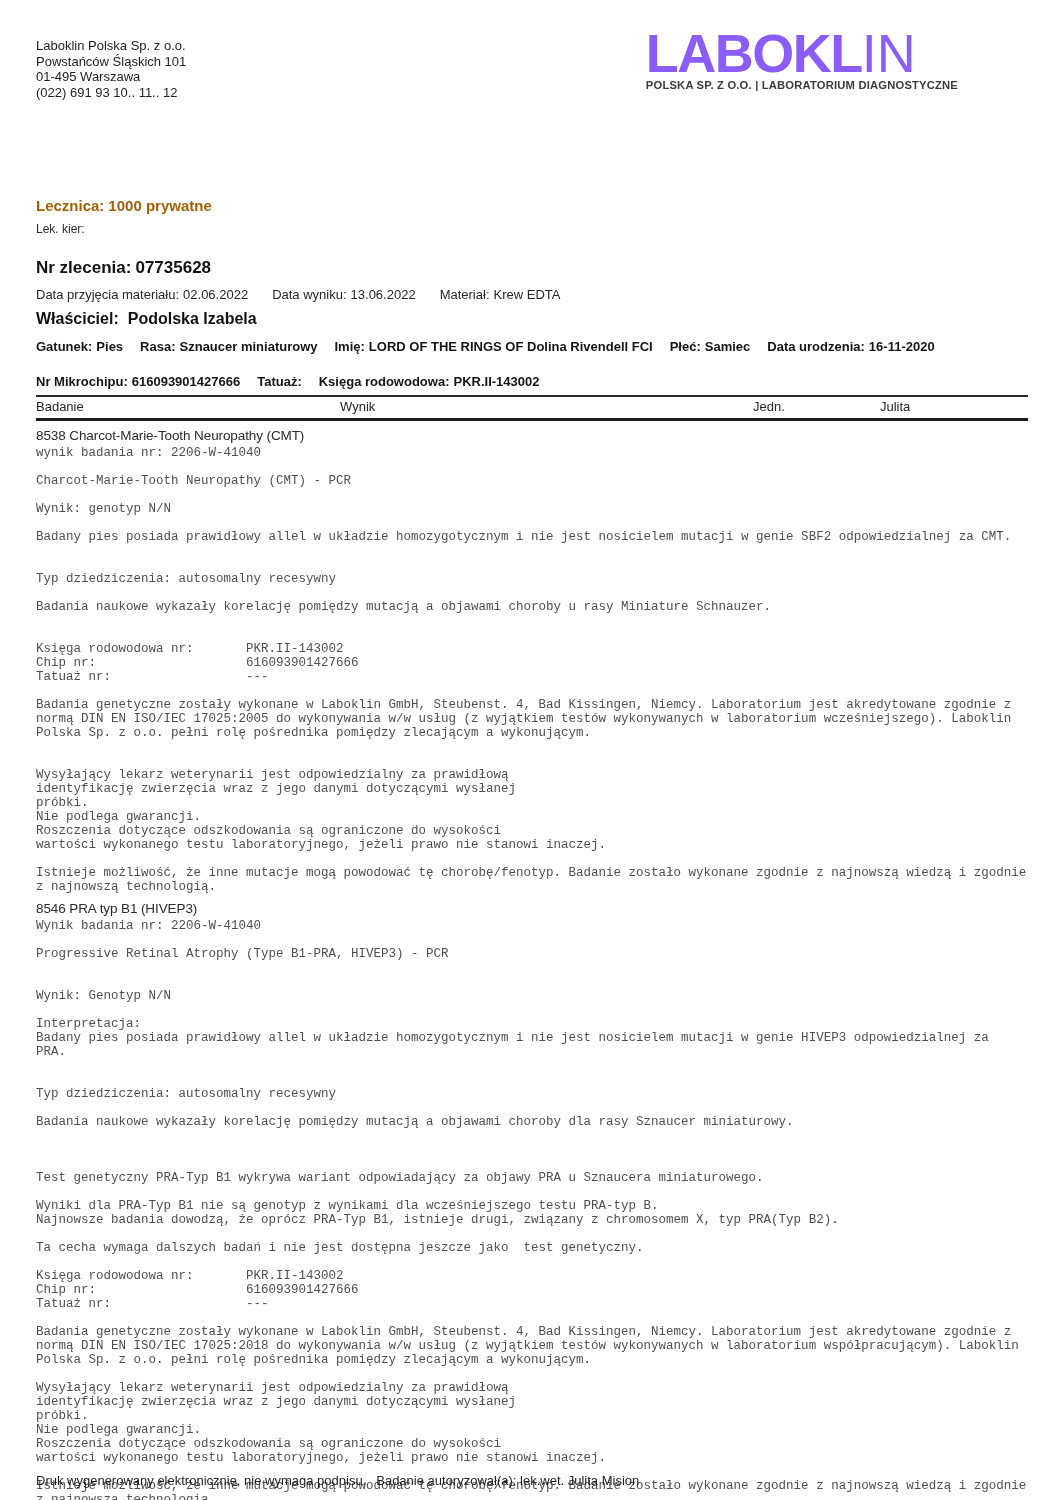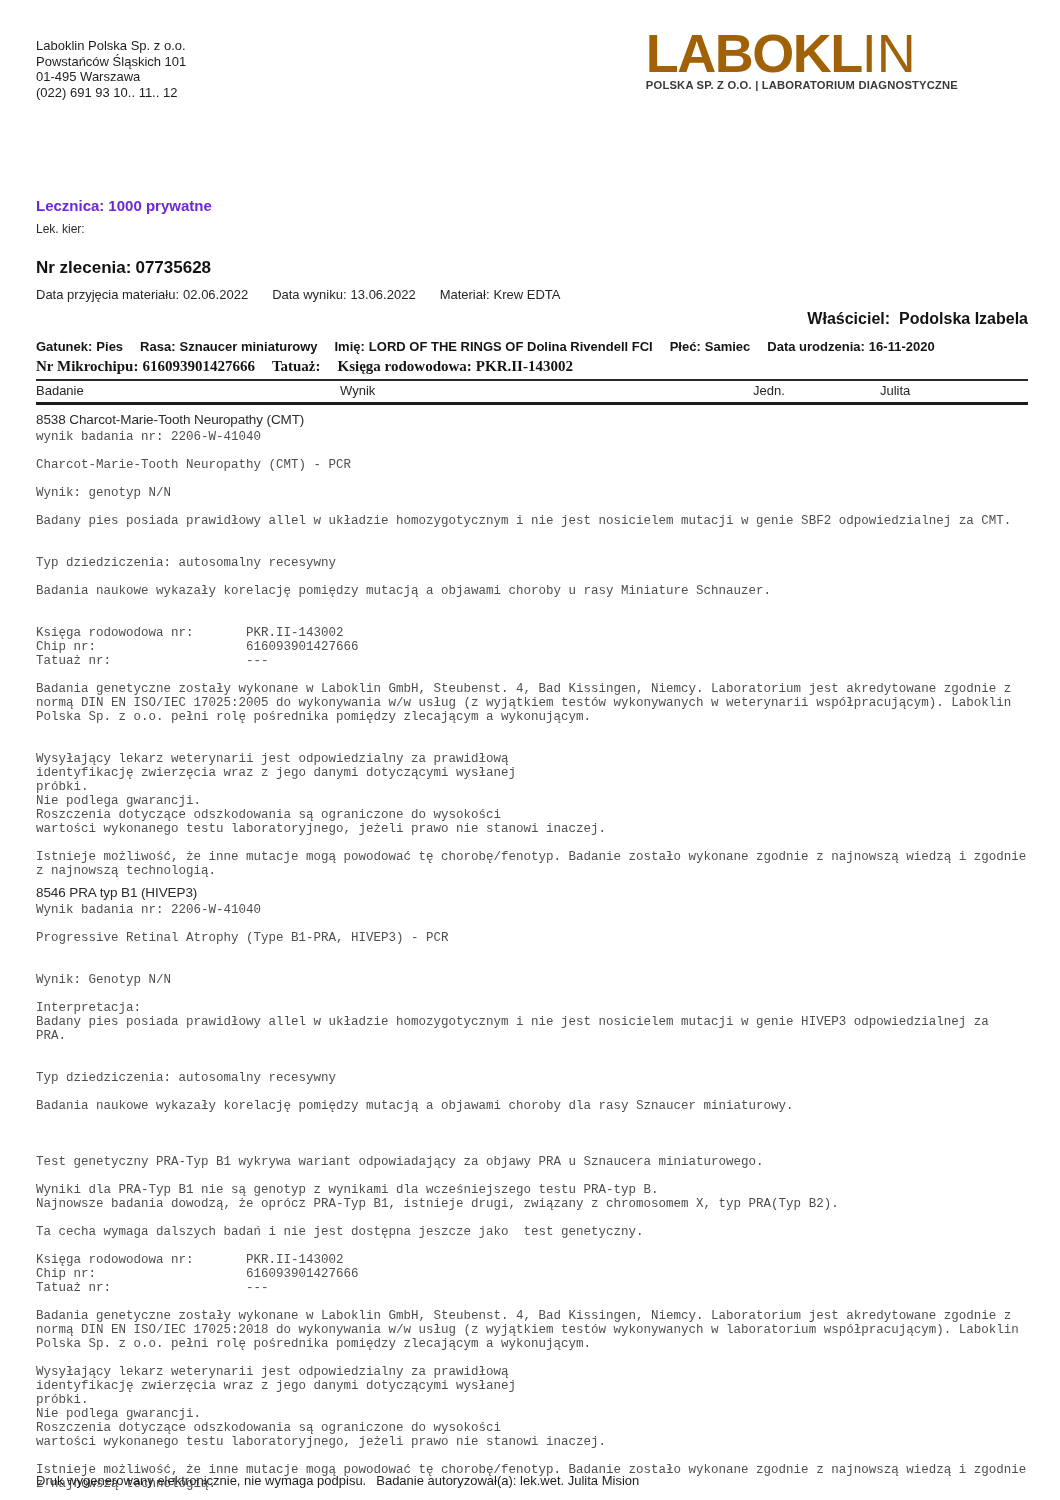--- a/index.html
+++ b/index.html
@@ -14,30 +14,30 @@
     color:#1d1d1d;
   }
   
   .sender{font-size:13px;line-height:15.5px;color:#1e1e1e;}
   .logo{position:absolute;top:28px;right:102px;text-align:left;}
   .brand{font-size:54px;line-height:50px;font-weight:700;letter-spacing:-1.5px;color:#dd2b23;white-space:nowrap;}
   .brand .thin{font-weight:400;letter-spacing:0;}
   .logo-sub{margin-top:1px;font-size:11.2px;font-weight:700;color:#3a3a3a;letter-spacing:0.2px;white-space:nowrap;}
   
   .order-block{margin-top:97px;}
-  .clinic-line{font-size:15px;line-height:18px;font-weight:700;color:#6d28d9;}
+  .clinic-line{font-size:15px;line-height:18px;font-weight:700;color:#a16207;}
   .lek-line{margin-top:7px;font-size:12px;line-height:14px;color:#2b2b2b;}
   .order-line{margin-top:22px;font-size:17px;line-height:20px;font-weight:700;color:#121212;}
   .meta-line{margin-top:9px;font-size:13px;line-height:16px;color:#262626;}
   .meta-line .pair{margin-right:24px;}
-  .owner-line{margin-top:6px;font-size:16px;line-height:19px;font-weight:700;color:#121212;text-align:right;}
+  .owner-line{margin-top:6px;font-size:16px;line-height:19px;font-weight:700;color:#121212;}
   .owner-line .pvalue{margin-left:9px;}
   .animal-row{margin-top:11px;font-size:13px;line-height:16px;font-weight:700;color:#151515;}
   .animal-row .pair{margin-right:17px;}
-  .identifiers-row{margin-top:3px;font-size:15px;line-height:16px;font-weight:700;color:#151515;font-family:Liberation Serif, serif;}
+  .identifiers-row{margin-top:19px;font-size:13px;line-height:16px;font-weight:700;color:#151515;}
   .identifiers-row .pair{margin-right:17px;}
   .pair{display:inline-block;white-space:nowrap;}
   .pvalue{margin-left:4px;}
   
   .table-head{
     margin-top:5px;
     position:relative;height:21px;
     border-top:2.5px solid #2a2a2a;
     border-bottom:3px solid #1c1c1c;
     font-size:13px;color:#262626;
@@ -66,21 +66,21 @@
 <div class="page">
 
   <div class="sender">
       <div class="sender-line">Laboklin Polska Sp. z o.o.</div>
       <div class="sender-line">Powstańców Śląskich 101</div>
       <div class="sender-line">01-495 Warszawa</div>
       <div class="sender-line">(022) 691 93 10.. 11.. 12</div>
     </div>
 
   <div class="logo">
-    <div class="brand" style="color: #a16207;"><span>LABOKL</span><span class="thin">IN</span></div>
+    <div class="brand" style="color: #8b5cf6;"><span>LABOKL</span><span class="thin">IN</span></div>
     <div class="logo-sub">POLSKA SP. Z O.O. | LABORATORIUM DIAGNOSTYCZNE</div>
   </div>
 
   <div class="order-block">
     <div class="clinic-line"><span class="pair"><span class="plabel">Lecznica:</span><span class="pvalue">1000 prywatne</span></span></div>
     <div class="lek-line"><span class="plabel">Lek. kier:</span><span class="pvalue"></span></div>
     <div class="order-line"><span class="plabel">Nr zlecenia:</span><span class="pvalue">07735628</span></div>
     <div class="meta-line"><span class="pair"><span class="plabel">Data przyjęcia materiału:</span><span class="pvalue">02.06.2022</span></span><span class="pair"><span class="plabel">Data wyniku:</span><span class="pvalue">13.06.2022</span></span><span class="pair"><span class="plabel">Materiał:</span><span class="pvalue">Krew EDTA</span></span></div>
     <div class="owner-line"><span class="plabel">Właściciel:</span><span class="pvalue">Podolska Izabela</span></div>
     <div class="animal-row"><span class="pair"><span class="plabel">Gatunek:</span><span class="pvalue">Pies</span></span><span class="pair"><span class="plabel">Rasa:</span><span class="pvalue">Sznaucer miniaturowy</span></span><span class="pair"><span class="plabel">Imię:</span><span class="pvalue">LORD OF THE RINGS OF Dolina Rivendell FCI</span></span><span class="pair"><span class="plabel">Płeć:</span><span class="pvalue">Samiec</span></span><span class="pair"><span class="plabel">Data urodzenia:</span><span class="pvalue">16-11-2020</span></span></div>
@@ -110,21 +110,21 @@
           <div class="mono-line">Typ dziedziczenia: autosomalny recesywny</div>
           <div class="mono-line"></div>
           <div class="mono-line">Badania naukowe wykazały korelację pomiędzy mutacją a objawami choroby u rasy Miniature Schnauzer.</div>
           <div class="mono-line"></div>
           <div class="mono-line"></div>
           <div class="mono-line">Księga rodowodowa nr:       PKR.II-143002</div>
           <div class="mono-line">Chip nr:                    616093901427666</div>
           <div class="mono-line">Tatuaż nr:                  ---</div>
           <div class="mono-line"></div>
           <div class="mono-line">Badania genetyczne zostały wykonane w Laboklin GmbH, Steubenst. 4, Bad Kissingen, Niemcy. Laboratorium jest akredytowane zgodnie z</div>
-          <div class="mono-line">normą DIN EN ISO/IEC 17025:2005 do wykonywania w/w usług (z wyjątkiem testów wykonywanych w weterynarii współpracującym). Laboklin</div>
+          <div class="mono-line">normą DIN EN ISO/IEC 17025:2005 do wykonywania w/w usług (z wyjątkiem testów wykonywanych w laboratorium wcześniejszego). Laboklin</div>
           <div class="mono-line">Polska Sp. z o.o. pełni rolę pośrednika pomiędzy zlecającym a wykonującym.</div>
           <div class="mono-line"></div>
           <div class="mono-line"></div>
           <div class="mono-line">Wysyłający lekarz weterynarii jest odpowiedzialny za prawidłową</div>
           <div class="mono-line">identyfikację zwierzęcia wraz z jego danymi dotyczącymi wysłanej</div>
           <div class="mono-line">próbki.</div>
           <div class="mono-line">Nie podlega gwarancji.</div>
           <div class="mono-line">Roszczenia dotyczące odszkodowania są ograniczone do wysokości</div>
           <div class="mono-line">wartości wykonanego testu laboratoryjnego, jeżeli prawo nie stanowi inaczej.</div>
           <div class="mono-line"></div>

